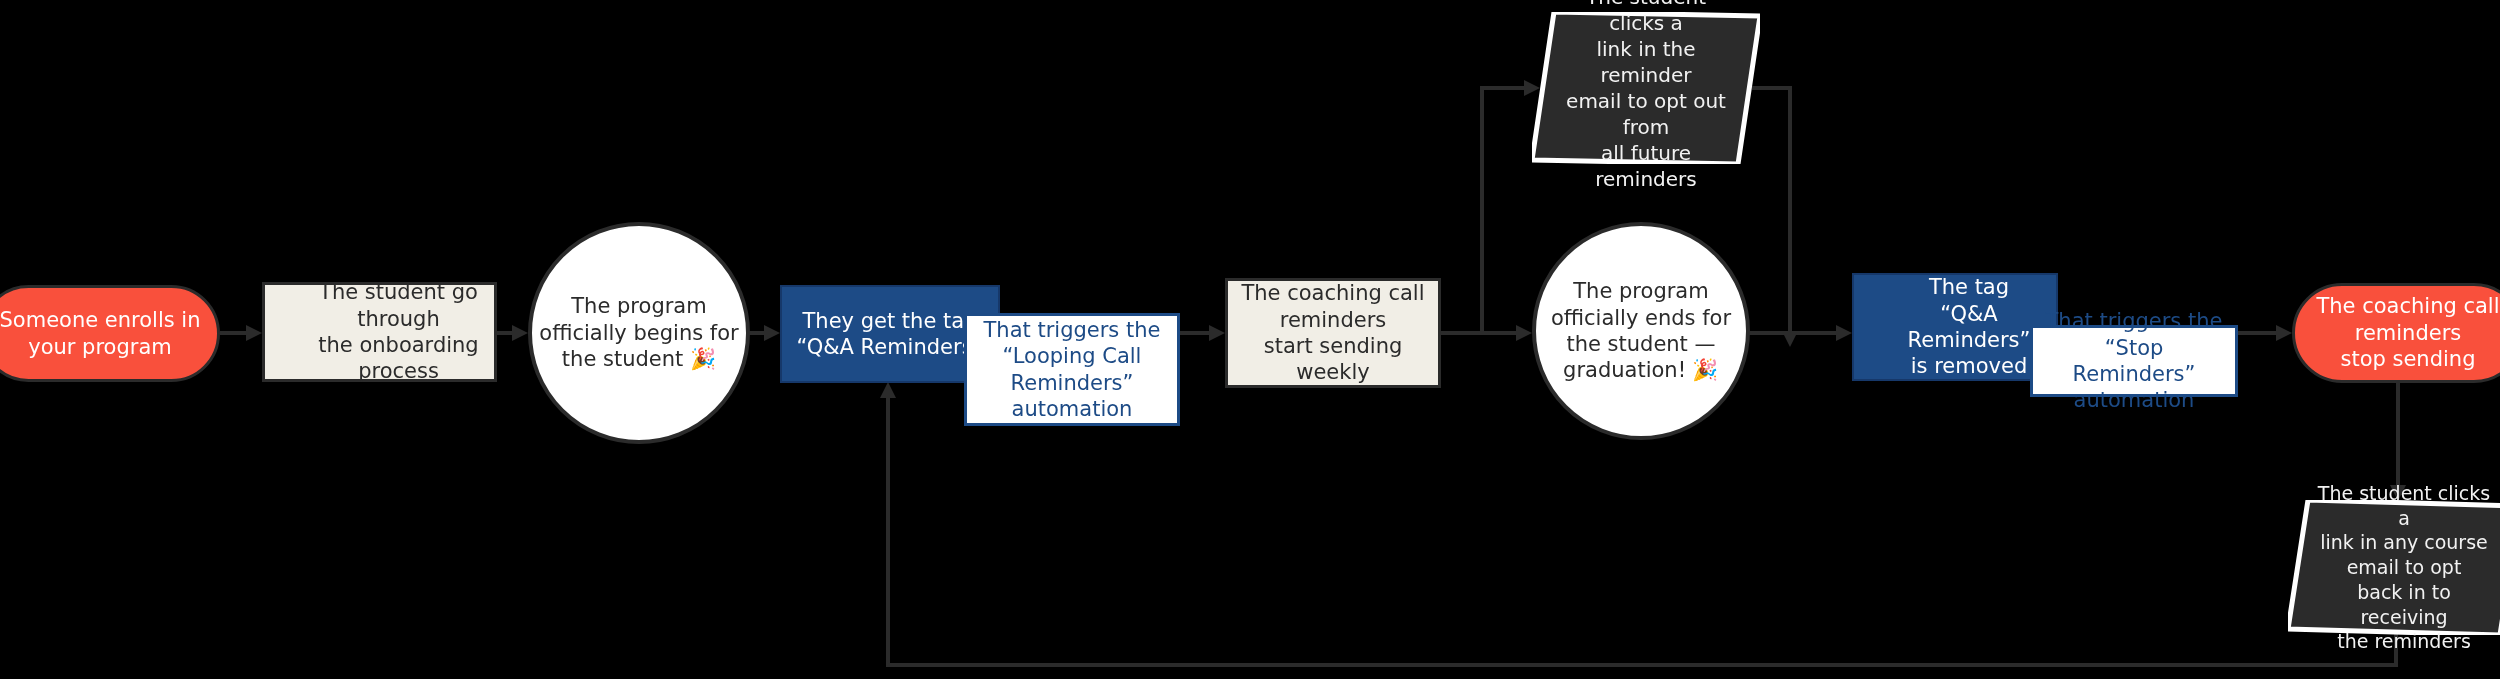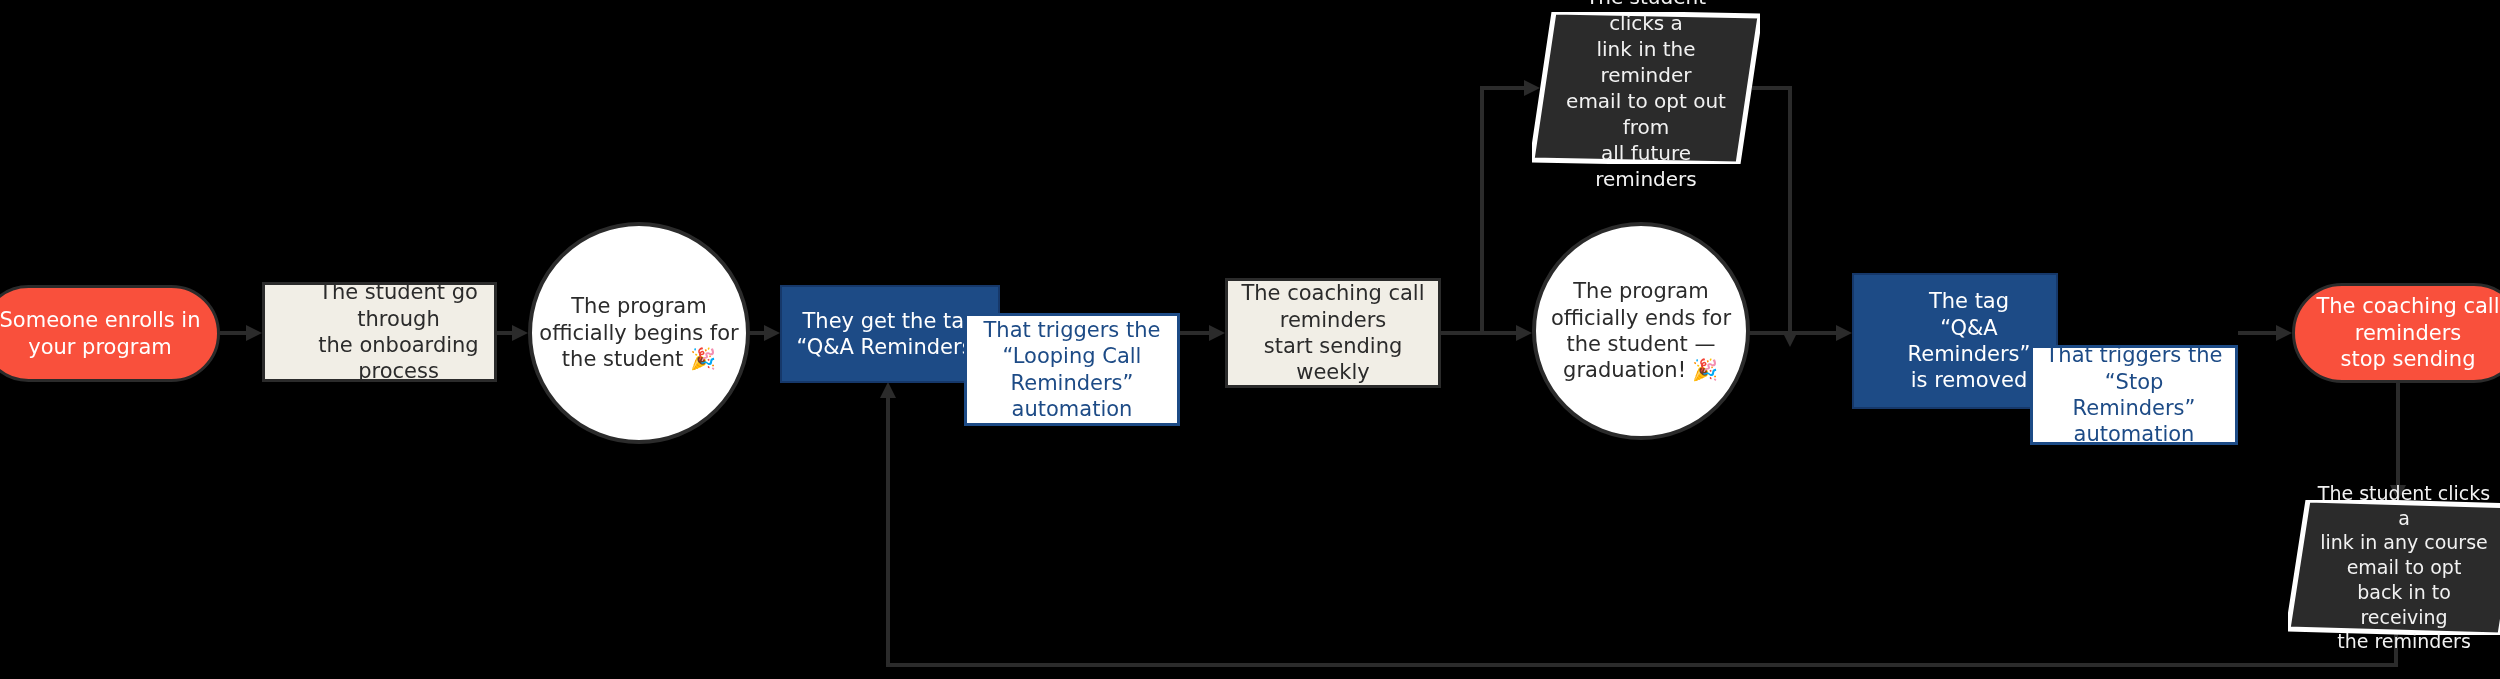--- a/index.html
+++ b/index.html
@@ -189,25 +189,25 @@
   <div class="action-wrap" style="left:1532px; top:12px; width:228px; height:152px;">
     <svg viewBox="0 0 228 152" preserveAspectRatio="none" xmlns="http://www.w3.org/2000/svg">
       <polygon points="22,0 228,4 206,152 0,148" fill="#2b2b2b" stroke="#ffffff" stroke-width="5"></polygon>
     </svg>
     <div class="action-label">The student clicks a
 link in the reminder
 email to opt out from
 all future reminders</div>
   </div>
 
-  <div class="node tagbox" style="left:1852px; top:273px; width:206px; height:136px;padding-left:28px;">The tag
+  <div class="node tagbox" style="left:1852px; top:273px; width:206px; height:108px;padding-left:28px;">The tag
 “Q&amp;A Reminders”
 is removed</div>
 
-  <div class="node note" style="left:2030px; top:325px; width:208px; height:100px;margin-top:20px;">That triggers the “Stop
+  <div class="node note" style="left:2030px; top:325px; width:208px; height:72px;">That triggers the “Stop
 Reminders” automation</div>
 
   <div class="node terminator" style="left:2292px; top:283px; width:232px; height:100px;">The coaching call
 reminders
 stop sending</div>
 
   <div class="action-wrap" style="left:2288px; top:500px; width:232px; height:135px;">
     <svg viewBox="0 0 232 135" preserveAspectRatio="none" xmlns="http://www.w3.org/2000/svg">
       <polygon points="20,0 232,6 212,135 0,129" fill="#2b2b2b" stroke="#ffffff" stroke-width="5"></polygon>
     </svg>

